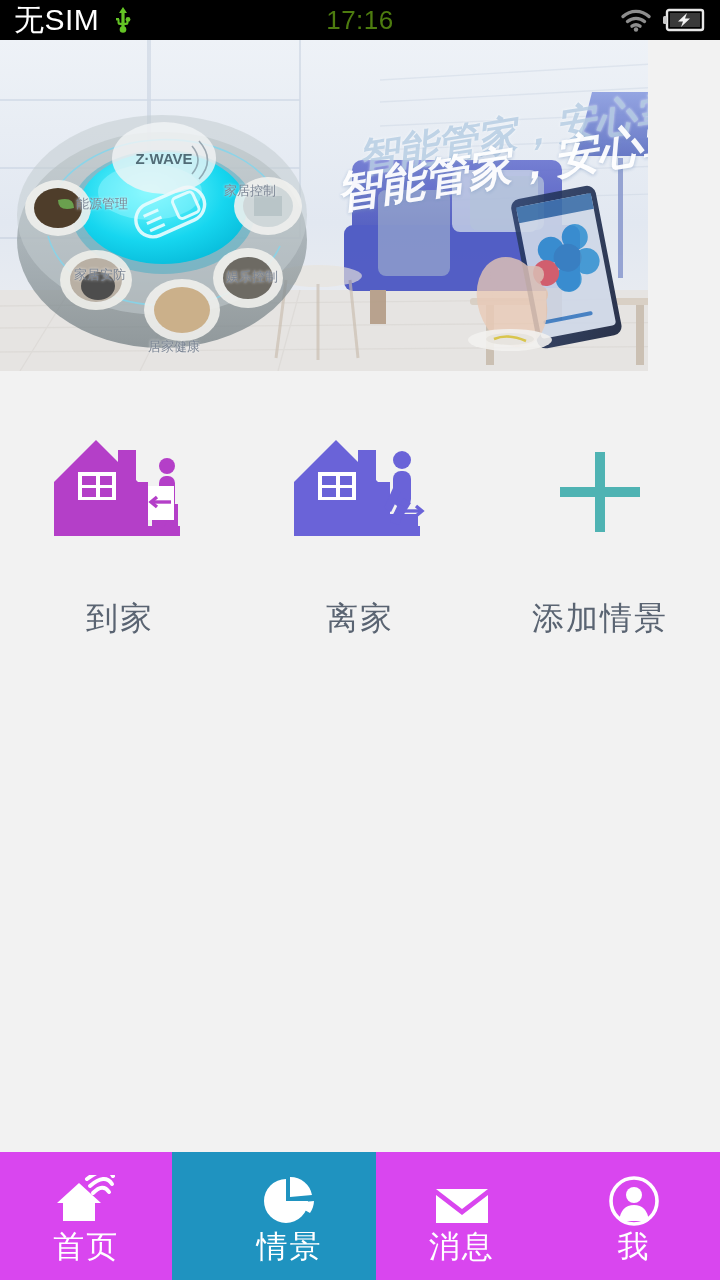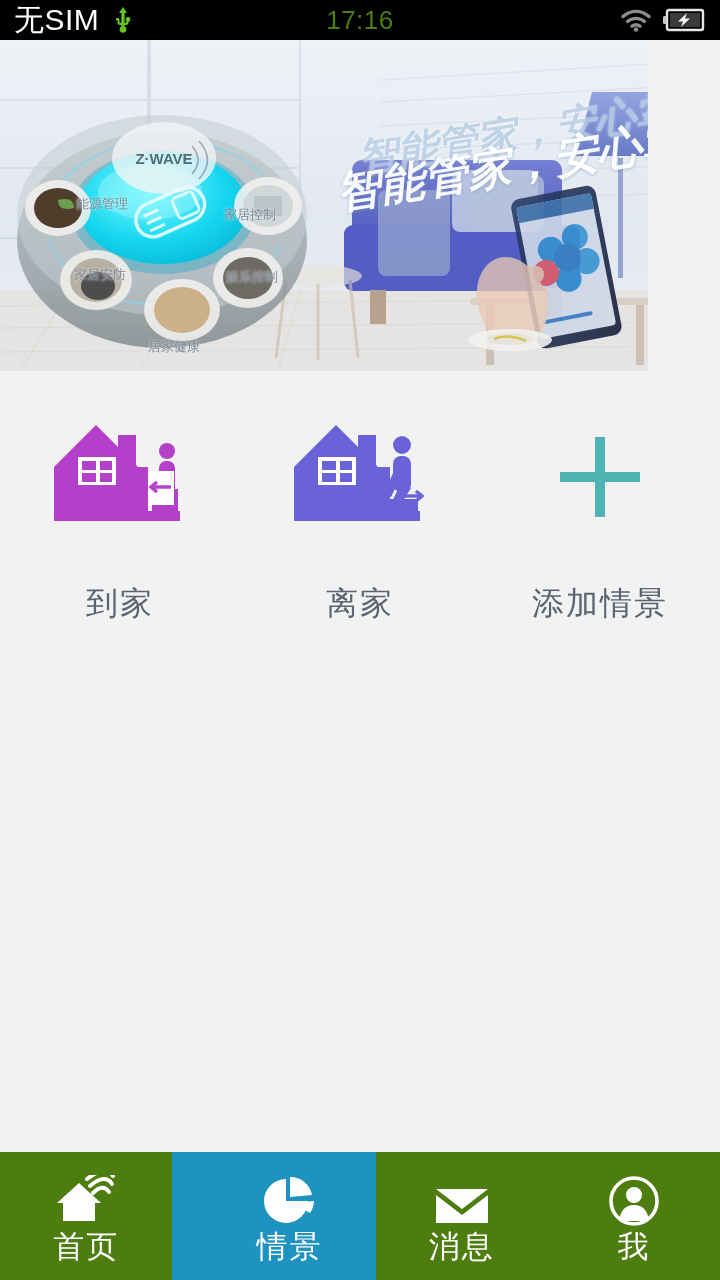--- a/index.html
+++ b/index.html
@@ -50,38 +50,38 @@
     text-shadow:0 0 3px rgba(255,255,255,.9);
   }
 
   
   .scene-grid{
     position:absolute;top:371px;left:0;width:720px;
     display:flex;flex-wrap:wrap;padding-top:28px;box-sizing:border-box;
   }
   .scene-cell{
     width:240px;height:250px;box-sizing:border-box;
-    display:flex;flex-direction:column;align-items:center;justify-content:flex-start;
+    display:flex;flex-direction:column;align-items:center;justify-content:center;
     padding-top:18px;
   }
   .scene-ico{width:150px;height:120px;display:flex;align-items:center;justify-content:center;}
   .scene-ico svg{display:block;}
   .scene-label{
     margin-top:50px;font-size:32px;color:#5a6472;letter-spacing:2px;
     font-family:"Liberation Sans","DejaVu Sans",sans-serif;line-height:1;
   }
 
   
   .tabbar{
     position:absolute;left:0;bottom:0;width:720px;height:128px;
     display:flex;background:#4ec3e8;z-index:20;
   }
   .tab{
     flex:1;display:flex;flex-direction:column;align-items:center;justify-content:center;
-    gap:4px;background:#4d7c0f;position:relative;
+    gap:4px;background:#d946ef;position:relative;
   }
   .tab.active{background:#1f93c0;padding-left:31px;}
   .tab .tab-ico{height:56px;display:flex;align-items:flex-end;justify-content:center;}
   .tab .tab-ico svg{display:block;}
   .tab-label{
     color:#ffffff;font-size:31px;letter-spacing:2px;line-height:1;
     font-family:"Liberation Sans","DejaVu Sans",sans-serif;
   }
 </style>
 </head>
@@ -285,21 +285,21 @@
           <ellipse cx="98" cy="246" rx="17" ry="14" fill="#4d4d4d"></ellipse>
           <ellipse cx="182" cy="270" rx="38" ry="31" fill="#f0efec" opacity=".9"></ellipse>
           <ellipse cx="182" cy="270" rx="28" ry="23" fill="#cbb08a"></ellipse>
           <ellipse cx="248" cy="238" rx="35" ry="30" fill="#efefec" opacity=".9"></ellipse>
           <ellipse cx="248" cy="238" rx="25" ry="21" fill="#6d6a63"></ellipse>
         </g>
       </g>
     </svg>
 
     <span class="hub-label" style="left:76px;top:155px">能源管理</span>
-    <span class="hub-label" style="left:224px;top:166px">家居控制</span>
+    <span class="hub-label" style="left:224px;top:142px">家居控制</span>
     <span class="hub-label" style="left:74px;top:226px">家居安防</span>
     <span class="hub-label" style="left:226px;top:228px">娱乐控制</span>
     <span class="hub-label" style="left:148px;top:298px">居家健康</span>
 
     <div class="banner-txt">
       <span class="cal cal-a">智能管家，安心掌控！</span>
       <span class="cal cal-b">智能管家，安心掌控！</span>
     </div>
   </div>
 

